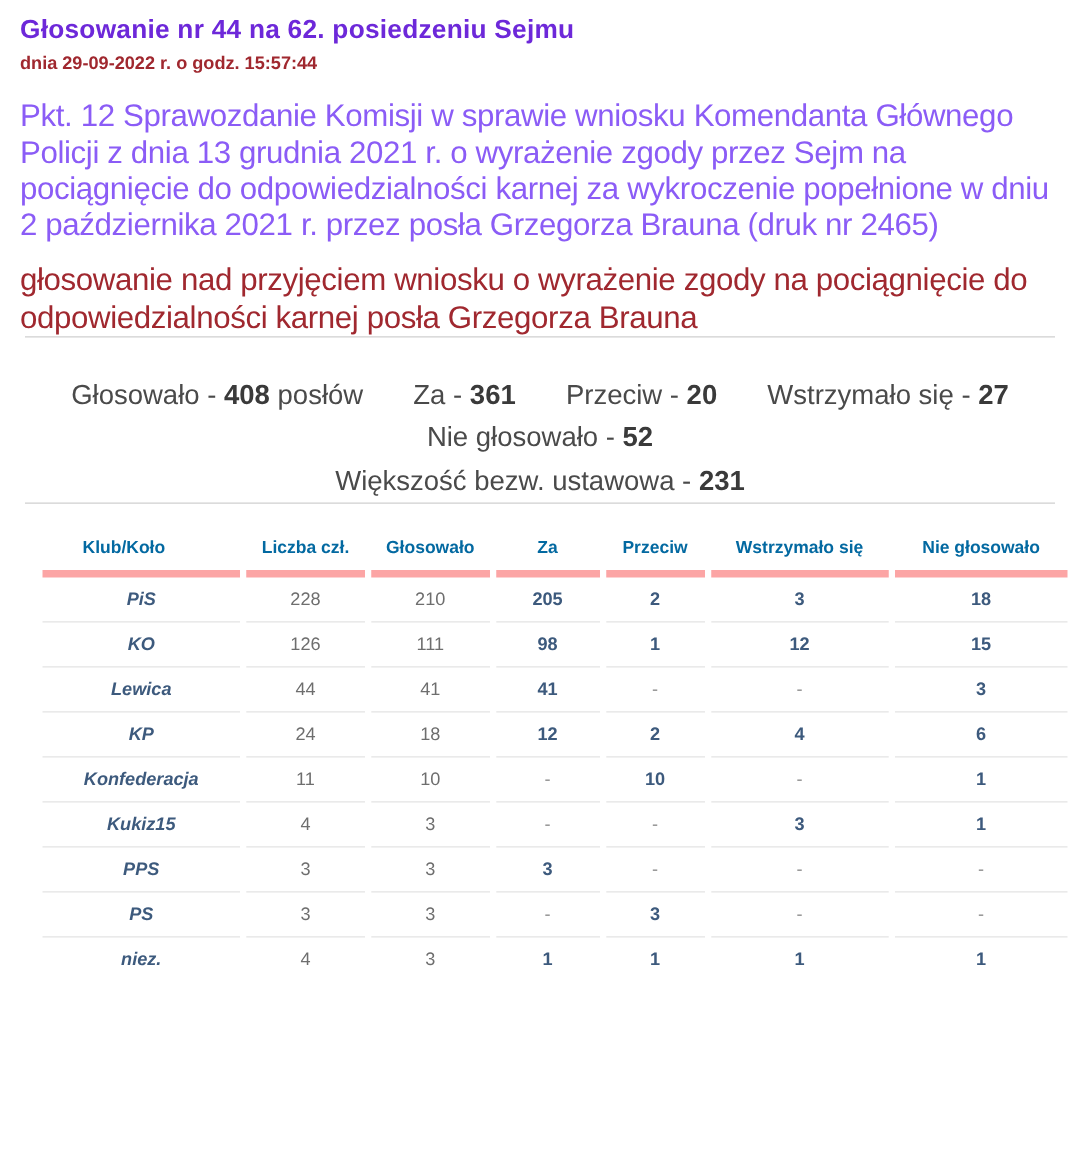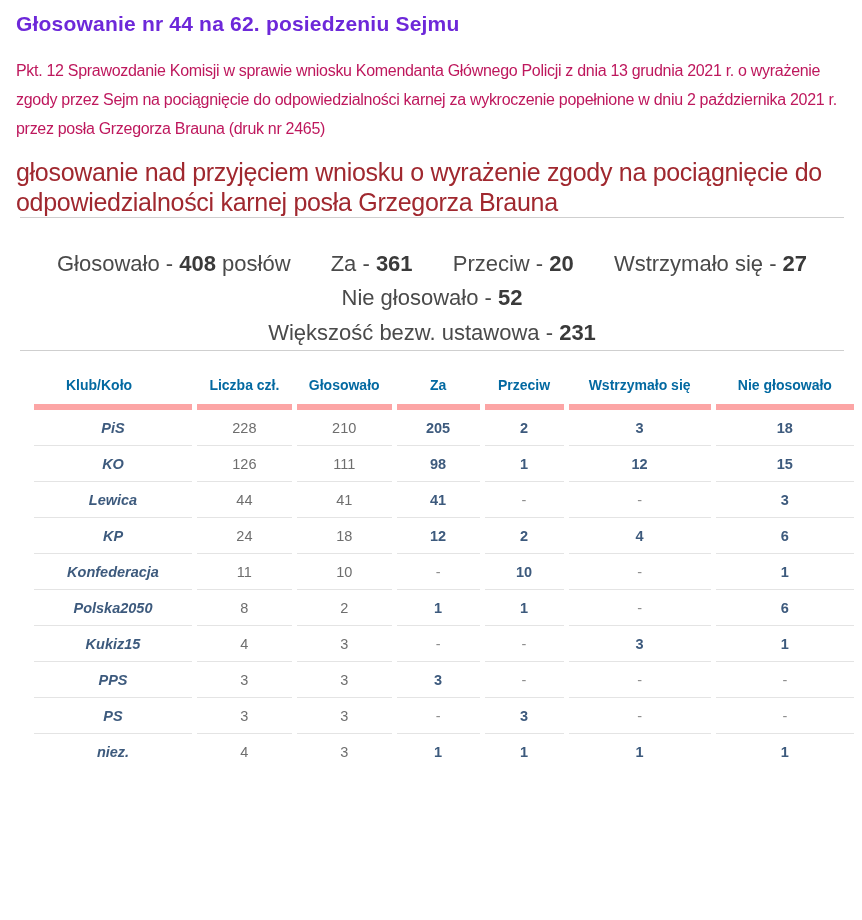--- a/index.html
+++ b/index.html
@@ -22,22 +22,22 @@
   .vote-date {
     color: #a0282f;
     font-size: 14.5px;
     font-weight: bold;
     margin-top: 7px;
   }
 
   
   .topic {
     margin-top: 20px;
-    color: #be185d;
-    font-size: 16px;
+    color: #8b5cf6;
+    font-size: 25px;
     letter-spacing: -0.3px;
     line-height: 29px;
     max-width: 834px;
   }
   .vote-subject {
     margin-top: 14px;
     color: #a0282f;
     font-size: 25px;
     letter-spacing: -0.3px;
     line-height: 30px;
@@ -95,20 +95,21 @@
   td.num { color: #6e6e6e; }
   td.vote { color: #3d5a7d; font-weight: bold; }
   td.vote .dash { color: #8f8f8f; font-weight: normal; }
 </style>
 </head>
 <body>
 
 <div class="page">
 
   <h1 class="vote-title">Głosowanie nr 44 na 62. posiedzeniu Sejmu</h1>
+  <div class="vote-date">dnia 29-09-2022 r. o godz. 15:57:44</div>
 
   <p class="topic">Pkt. 12 Sprawozdanie Komisji w sprawie wniosku Komendanta Głównego Policji z dnia 13 grudnia 2021 r. o wyrażenie zgody przez Sejm na pociągnięcie do odpowiedzialności karnej za wykroczenie popełnione w dniu 2 października 2021 r. przez posła Grzegorza Brauna (druk nr 2465)</p>
   <p class="vote-subject">głosowanie nad przyjęciem wniosku o wyrażenie zgody na pociągnięcie do odpowiedzialności karnej posła Grzegorza Brauna</p>
 
   <hr class="sep sep-top">
 
   <div class="summary">
     <div id="summary-segments"><span class="seg"><span>Głosowało -&nbsp;</span><b>408</b><span>&nbsp;posłów</span></span> <span class="seg"><span>Za -&nbsp;</span><b>361</b></span> <span class="seg"><span>Przeciw -&nbsp;</span><b>20</b></span> <span class="seg"><span>Wstrzymało się -&nbsp;</span><b>27</b></span> <span class="seg"><span>Nie głosowało -&nbsp;</span><b>52</b></span> </div>
     <div class="majority-line">
       <span class="seg"><span>Większość bezw. ustawowa -</span>&nbsp;<b>231</b></span>
@@ -178,29 +179,20 @@
         <tr>
           <td class="club"><span class="club-link">Konfederacja</span></td>
           <td class="num">11</td>
           <td class="num">10</td>
           <td class="vote"><span class="dash">-</span></td>
           <td class="vote"><span>10</span></td>
           <td class="vote"><span class="dash">-</span></td>
           <td class="vote"><span>1</span></td>
         </tr>
         <tr>
-          <td class="club"><span class="club-link">Polska2050</span></td>
-          <td class="num">8</td>
-          <td class="num">2</td>
-          <td class="vote"><span>1</span></td>
-          <td class="vote"><span>1</span></td>
-          <td class="vote"><span class="dash">-</span></td>
-          <td class="vote"><span>6</span></td>
-        </tr>
-        <tr>
           <td class="club"><span class="club-link">Kukiz15</span></td>
           <td class="num">4</td>
           <td class="num">3</td>
           <td class="vote"><span class="dash">-</span></td>
           <td class="vote"><span class="dash">-</span></td>
           <td class="vote"><span>3</span></td>
           <td class="vote"><span>1</span></td>
         </tr>
         <tr>
           <td class="club"><span class="club-link">PPS</span></td>

